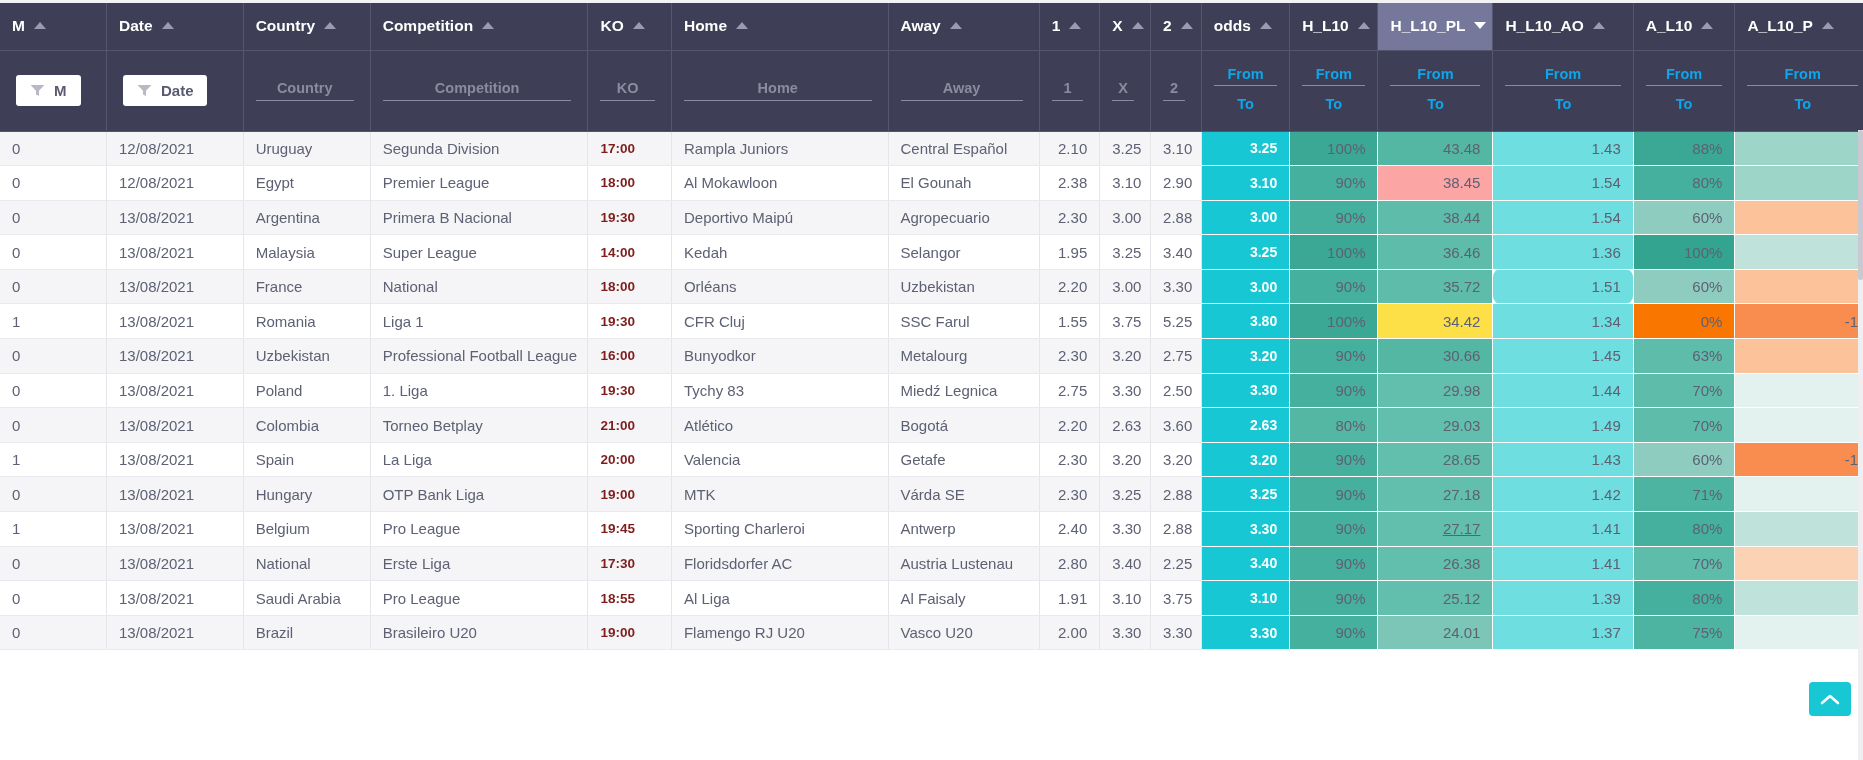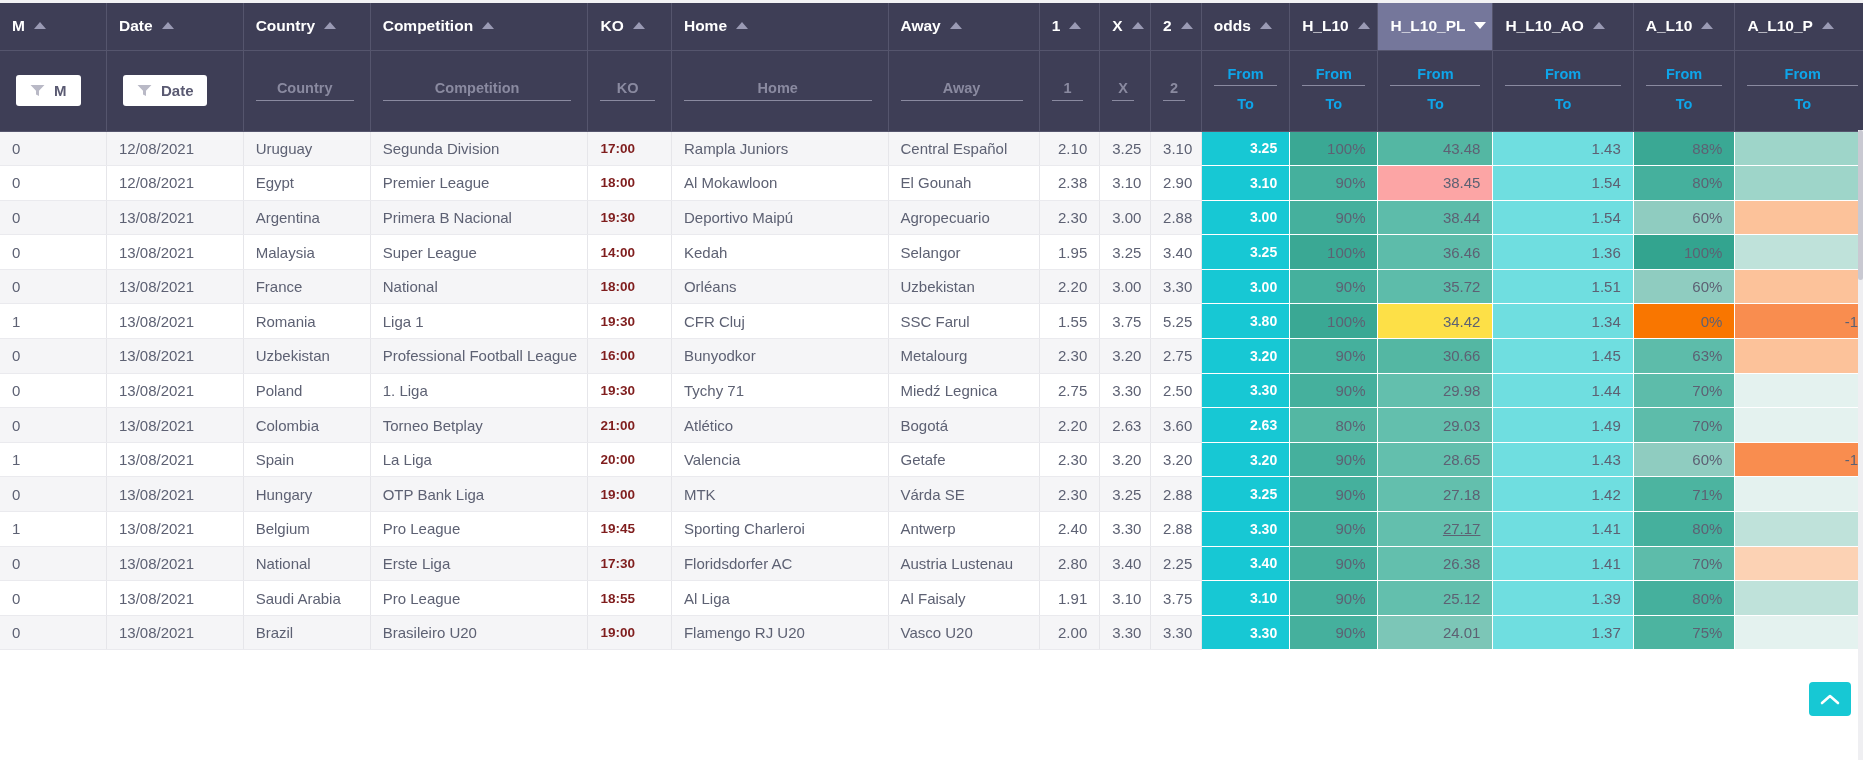--- a/index.html
+++ b/index.html
@@ -452,21 +452,21 @@
           <td class="">National</td>
           <td class="ko">18:00</td>
           <td class="">Orléans</td>
           <td class="">Uzbekistan</td>
           <td class="num">2.20</td>
           <td class="num">3.00</td>
           <td class="num">3.30</td>
           <td class="tinted odds-col" style="background: rgb(23, 200, 212);">3.00</td>
           <td class="tinted pct" style="background: rgb(69, 176, 157);">90%</td>
           <td class="tinted pct" style="background: rgb(93, 188, 170);">35.72</td>
-          <td class="tinted pct" style="background: rgb(111, 222, 224);">1.51</td>
+          <td class="tinted pct" style="background: rgb(111, 222, 224); border-radius: 8px;">1.51</td>
           <td class="tinted pct" style="background: rgb(143, 204, 192);">60%</td>
           <td class="tinted pct" style="background: rgb(252, 194, 154);"></td>
         </tr>
         <tr class="odd">
           <td class="mcol">1</td>
           <td class="">13/08/2021</td>
           <td class="">Romania</td>
           <td class="">Liga 1</td>
           <td class="ko">19:30</td>
           <td class="">CFR Cluj</td>
@@ -498,21 +498,21 @@
           <td class="tinted pct" style="background: rgb(111, 222, 224); margin-left: 40px;">1.45</td>
           <td class="tinted pct" style="background: rgb(93, 188, 170);">63%</td>
           <td class="tinted pct" style="background: rgb(252, 194, 154);"></td>
         </tr>
         <tr class="odd">
           <td class="mcol">0</td>
           <td class="">13/08/2021</td>
           <td class="">Poland</td>
           <td class="">1. Liga</td>
           <td class="ko">19:30</td>
-          <td class="">Tychy 71</td>
+          <td class="">Tychy 83</td>
           <td class="">Miedź Legnica</td>
           <td class="num">2.75</td>
           <td class="num">3.30</td>
           <td class="num">2.50</td>
           <td class="tinted odds-col" style="background: rgb(23, 200, 212);">3.30</td>
           <td class="tinted pct" style="background: rgb(69, 176, 157);">90%</td>
           <td class="tinted pct" style="background: rgb(99, 191, 173);">29.98</td>
           <td class="tinted pct" style="background: rgb(111, 222, 224);">1.44</td>
           <td class="tinted pct" style="background: rgb(93, 188, 170);">70%</td>
           <td class="tinted pct" style="background: rgb(228, 242, 239);"></td>

